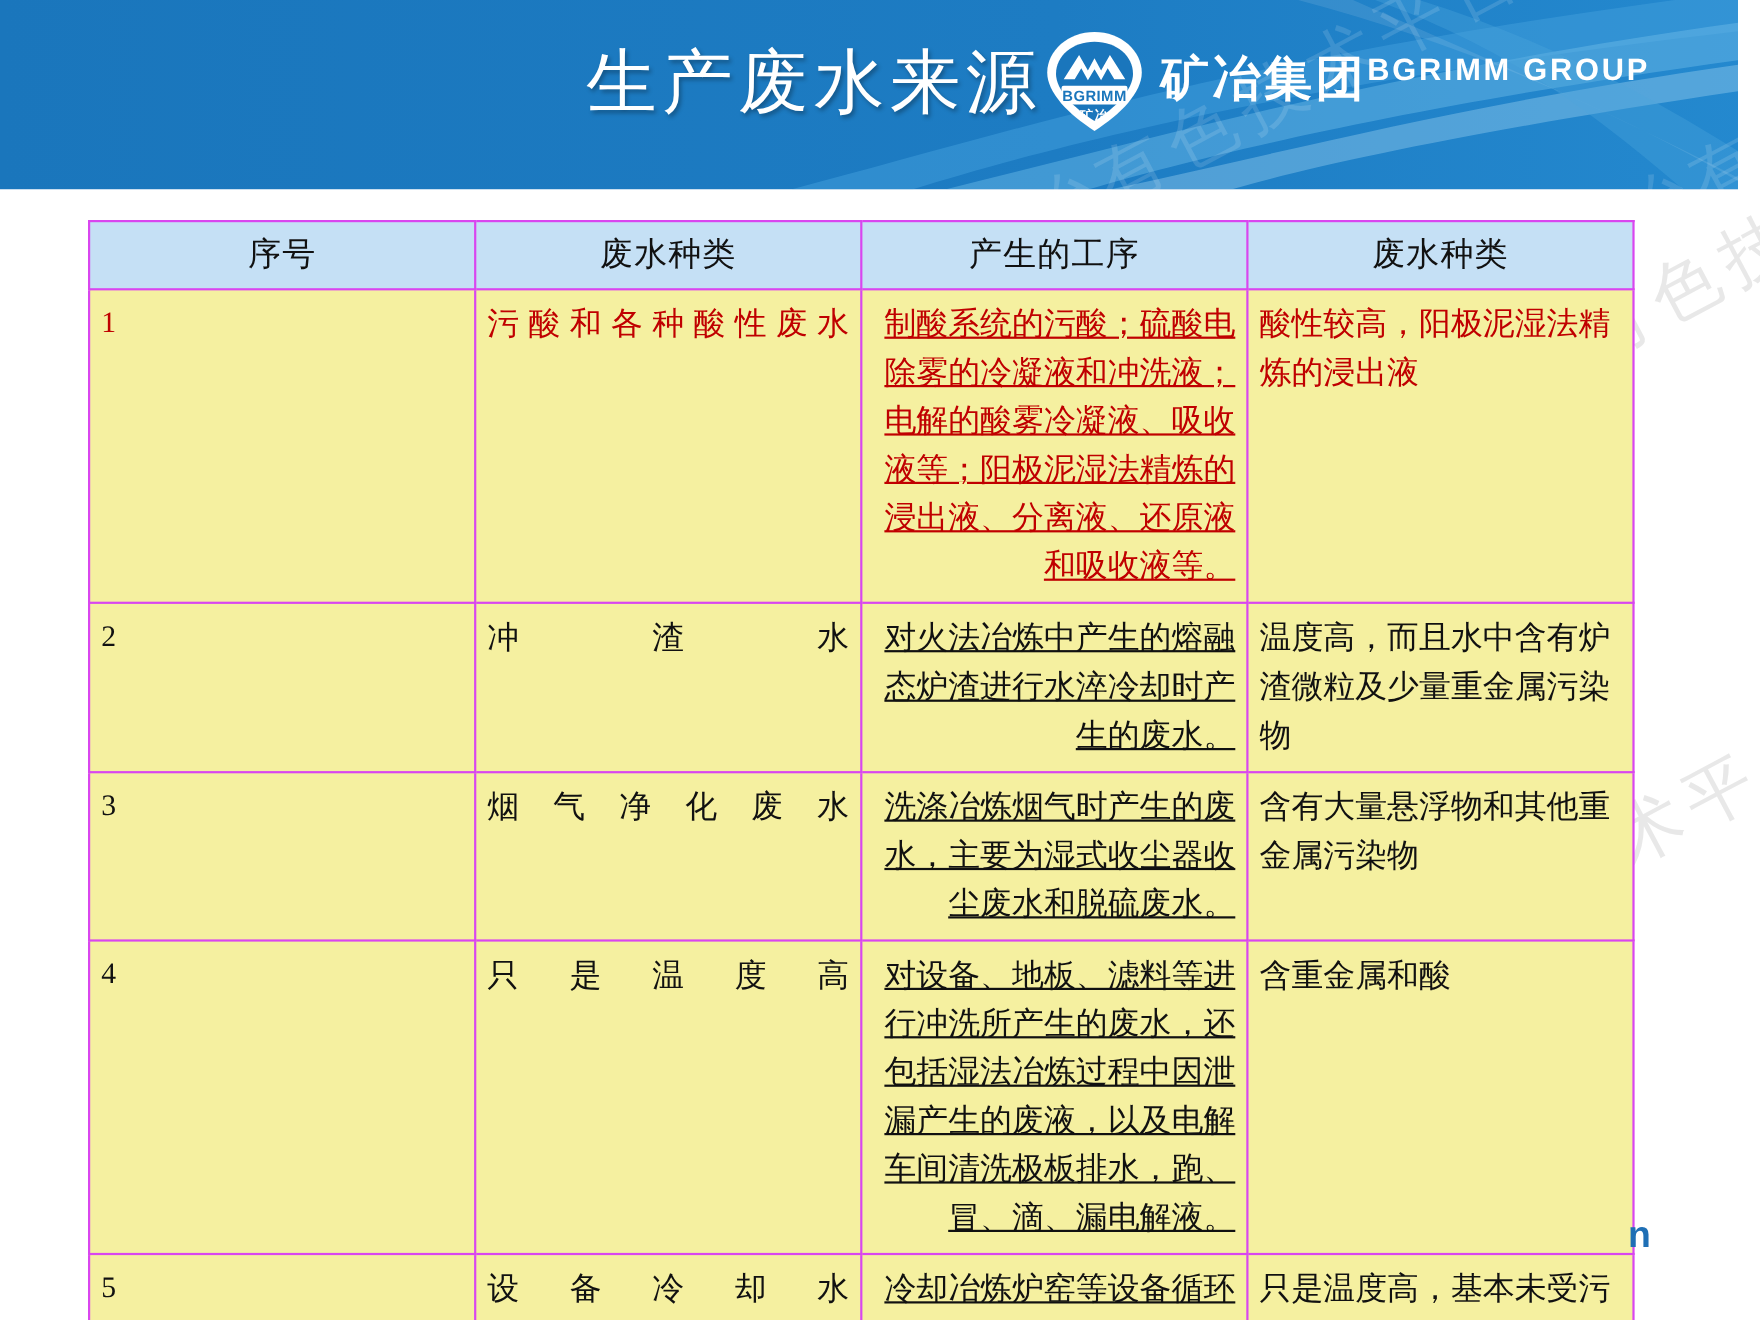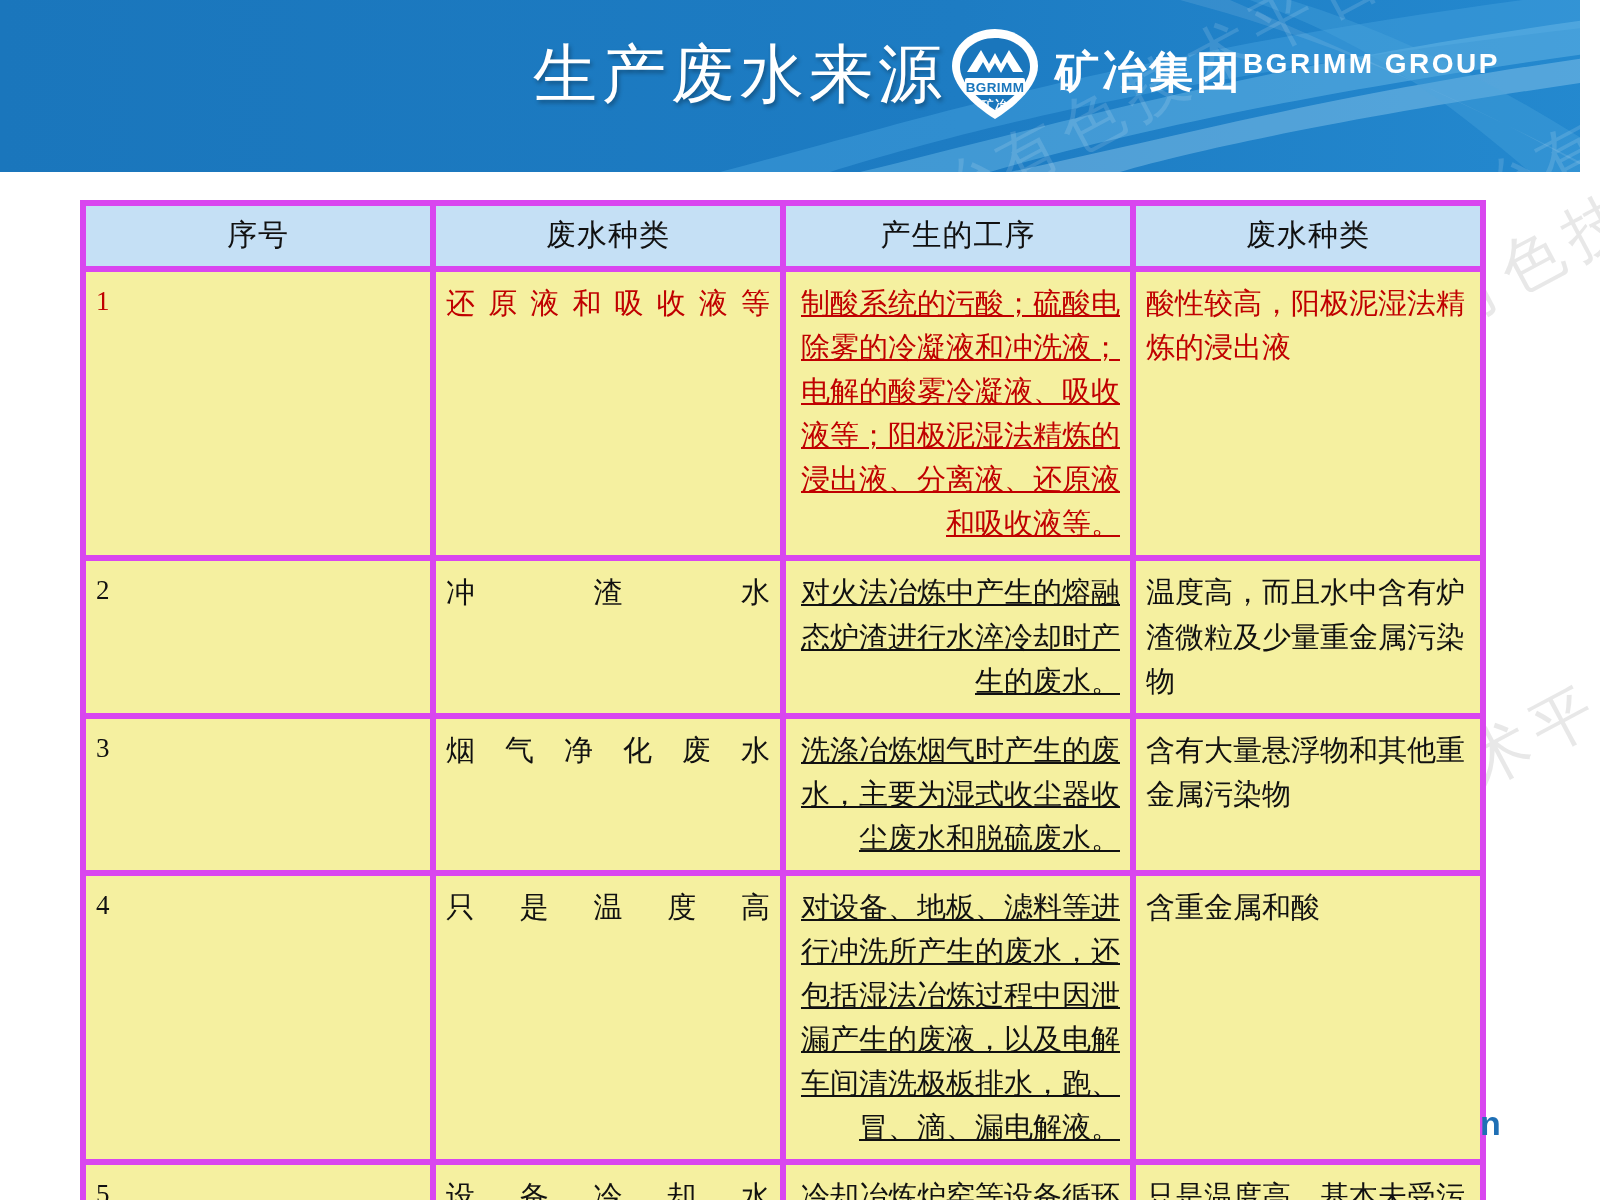--- a/index.html
+++ b/index.html
@@ -93,21 +93,21 @@
     width: 1406px;
     z-index: 3;
   }
   table.src-table {
     border-collapse: collapse;
     width: 1406px;
     table-layout: fixed;
     background: transparent;
   }
   table.src-table td, table.src-table th {
-    border: 6px solid #d946ef;
+    border: 2px solid #d946ef;
     vertical-align: top;
     padding: 9px 10px 10px 10px;
     font-weight: 400;
   }
   thead th {
     background: #c5e0f5;
     text-align: center;
     vertical-align: middle;
     font-size: 30px;
     color: #111111;
@@ -194,21 +194,21 @@
         <tr>
           <th class="c-idx">序号</th>
           <th class="c-kind">废水种类</th>
           <th class="c-proc">产生的工序</th>
           <th class="c-feat">废水种类</th>
         </tr>
       </thead>
       <tbody>
         <tr class="row-red">
           <td class="c-idx">1</td>
-          <td class="c-kind">还原液和吸收液等</td>
+          <td class="c-kind">污酸和各种酸性废水</td>
           <td class="c-proc">制酸系统的污酸；硫酸电除雾的冷凝液和冲洗液；电解的酸雾冷凝液、吸收液等；阳极泥湿法精炼的浸出液、分离液、还原液和吸收液等。</td>
           <td class="c-feat">酸性较高，阳极泥湿法精炼的浸出液</td>
         </tr>
         <tr>
           <td class="c-idx">2</td>
           <td class="c-kind">冲渣水</td>
           <td class="c-proc">对火法冶炼中产生的熔融态炉渣进行水淬冷却时产生的废水。</td>
           <td class="c-feat">温度高，而且水中含有炉渣微粒及少量重金属污染物</td>
         </tr>
         <tr>

